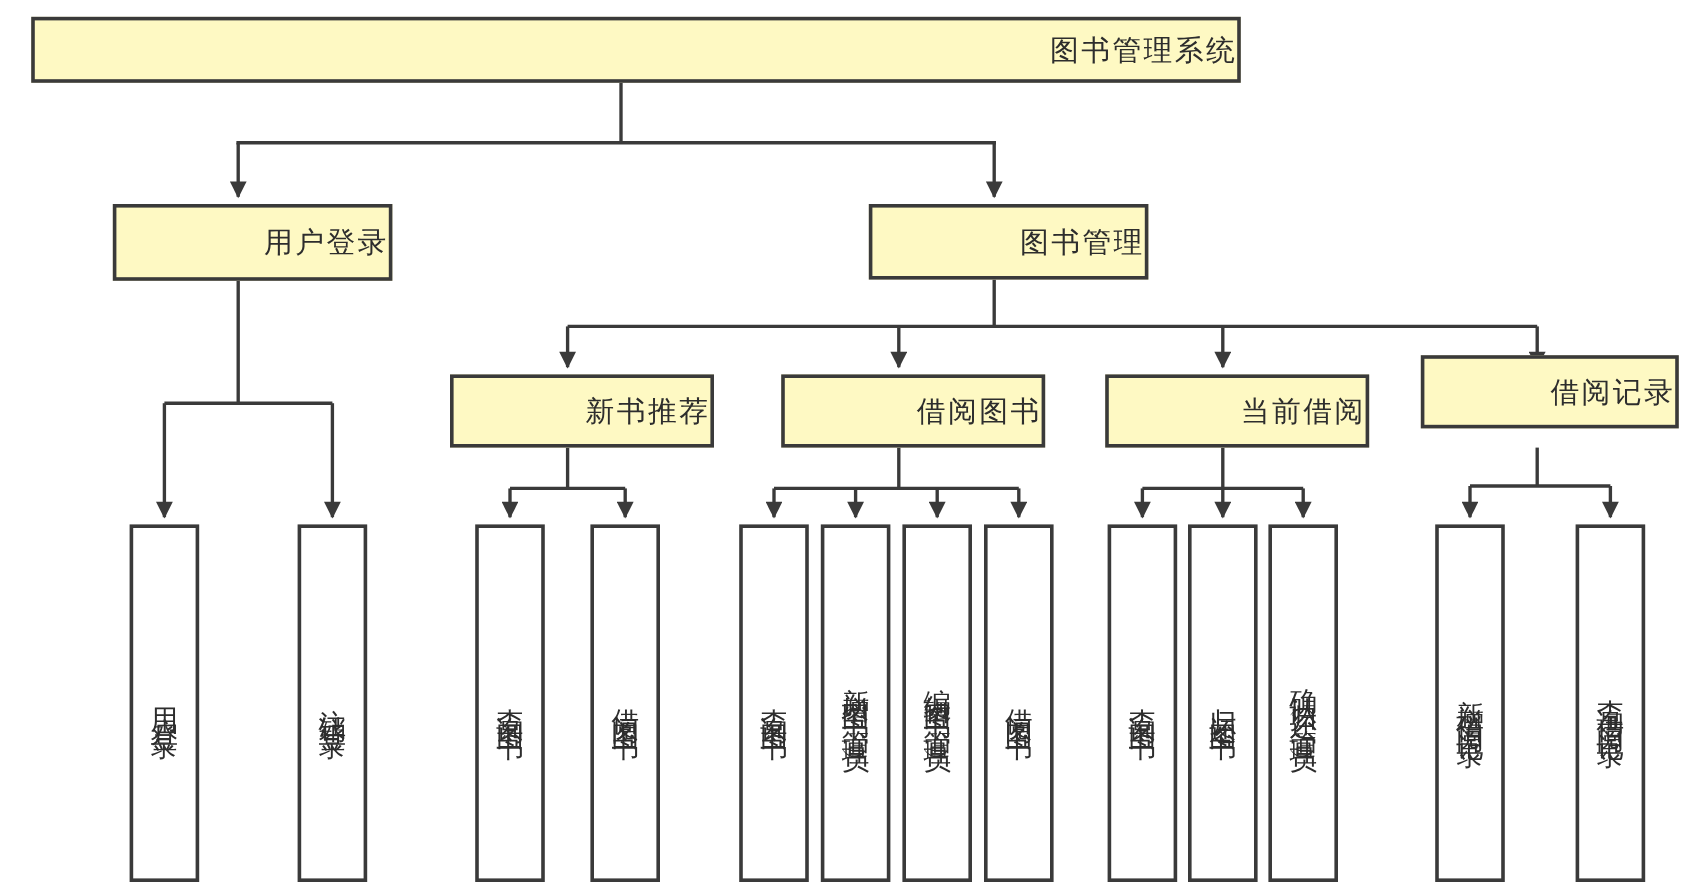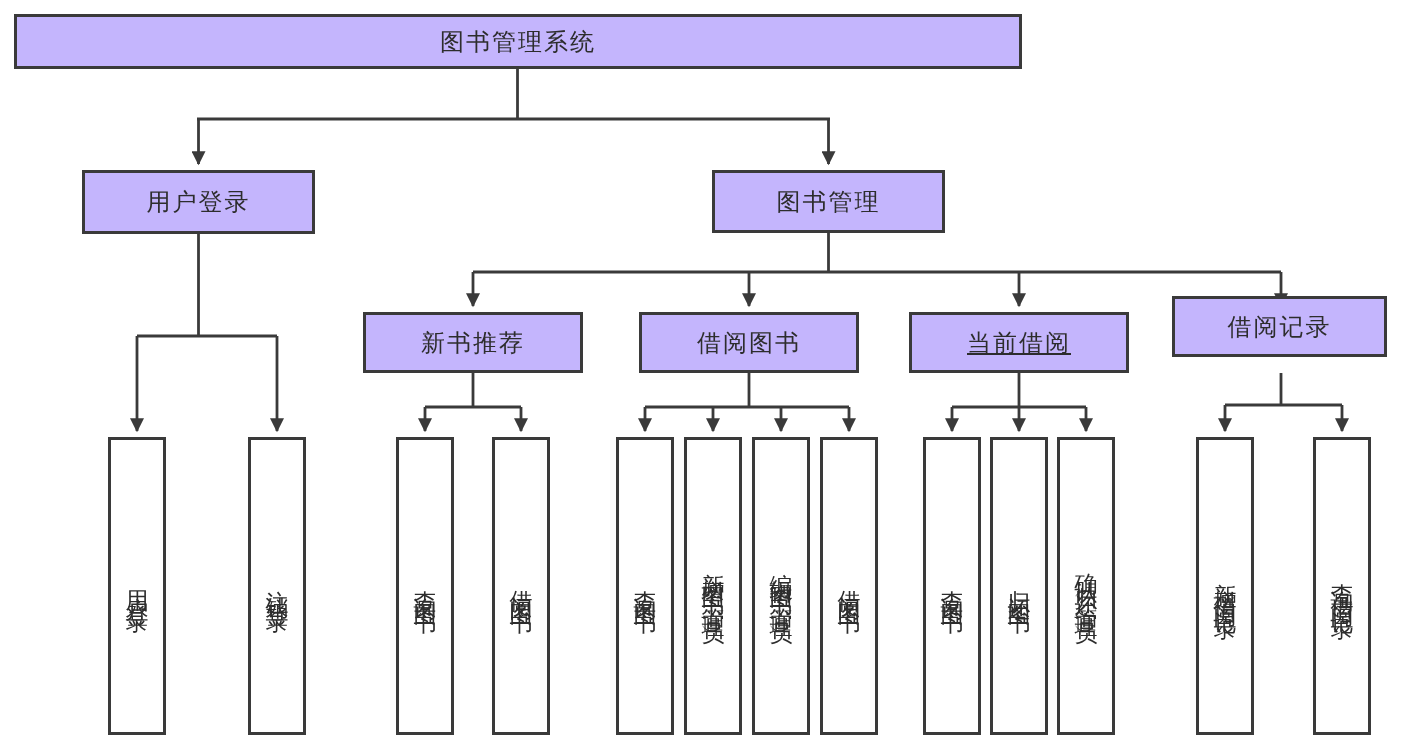--- a/index.html
+++ b/index.html
@@ -8,25 +8,26 @@
     --wm:#a9a9a9;
     --bg:#ffffff;
   }
   *{margin:0;padding:0;box-sizing:border-box;}
   html,body{width:1405px;height:747px;background:var(--bg);overflow:hidden;}
   body{font-family:"Liberation Sans", sans-serif;color:var(--text);}
   .canvas{position:relative;width:1405px;height:747px;background:var(--bg);}
   svg.wires{position:absolute;left:0;top:0;width:1405px;height:747px;}
   .node{
     position:absolute;
-    background:#c4b5fd;
+    background:#fef9c3;
     border:3px solid var(--line);
     display:flex;
     align-items:center;
-    justify-content:center;
+    justify-content:flex-end;
+    margin-left:12px;
   }
   .node .lbl{
     font-size:24px;
     letter-spacing:2px;
     color:var(--text);
     white-space:nowrap;
   }
   .leaf{
     position:absolute;
     background:#fff;
@@ -118,21 +119,21 @@
   <div class="node" style="left:712px;top:170px;width:233px;height:63px;">
     <span class="lbl">图书管理</span>
   </div>
 
   <div class="node" style="left:363px;top:312px;width:220px;height:61px;">
     <span class="lbl">新书推荐</span>
   </div>
   <div class="node" style="left:639px;top:312px;width:220px;height:61px;">
     <span class="lbl">借阅图书</span>
   </div>
-  <div class="node" style="left:909px;top:312px;width:220px;height:61px;text-decoration:underline;">
+  <div class="node" style="left:909px;top:312px;width:220px;height:61px;">
     <span class="lbl">当前借阅</span>
   </div>
   <div class="node" style="left:1172px;top:296px;width:215px;height:61px;">
     <span class="lbl">借阅记录</span>
   </div>
 
   <div class="leaf" style="left:108px;top:437px;width:58px;height:298px;">
     <span class="vlbl">用户登录</span>
   </div>
   <div class="leaf" style="left:248px;top:437px;width:58px;height:298px;">

